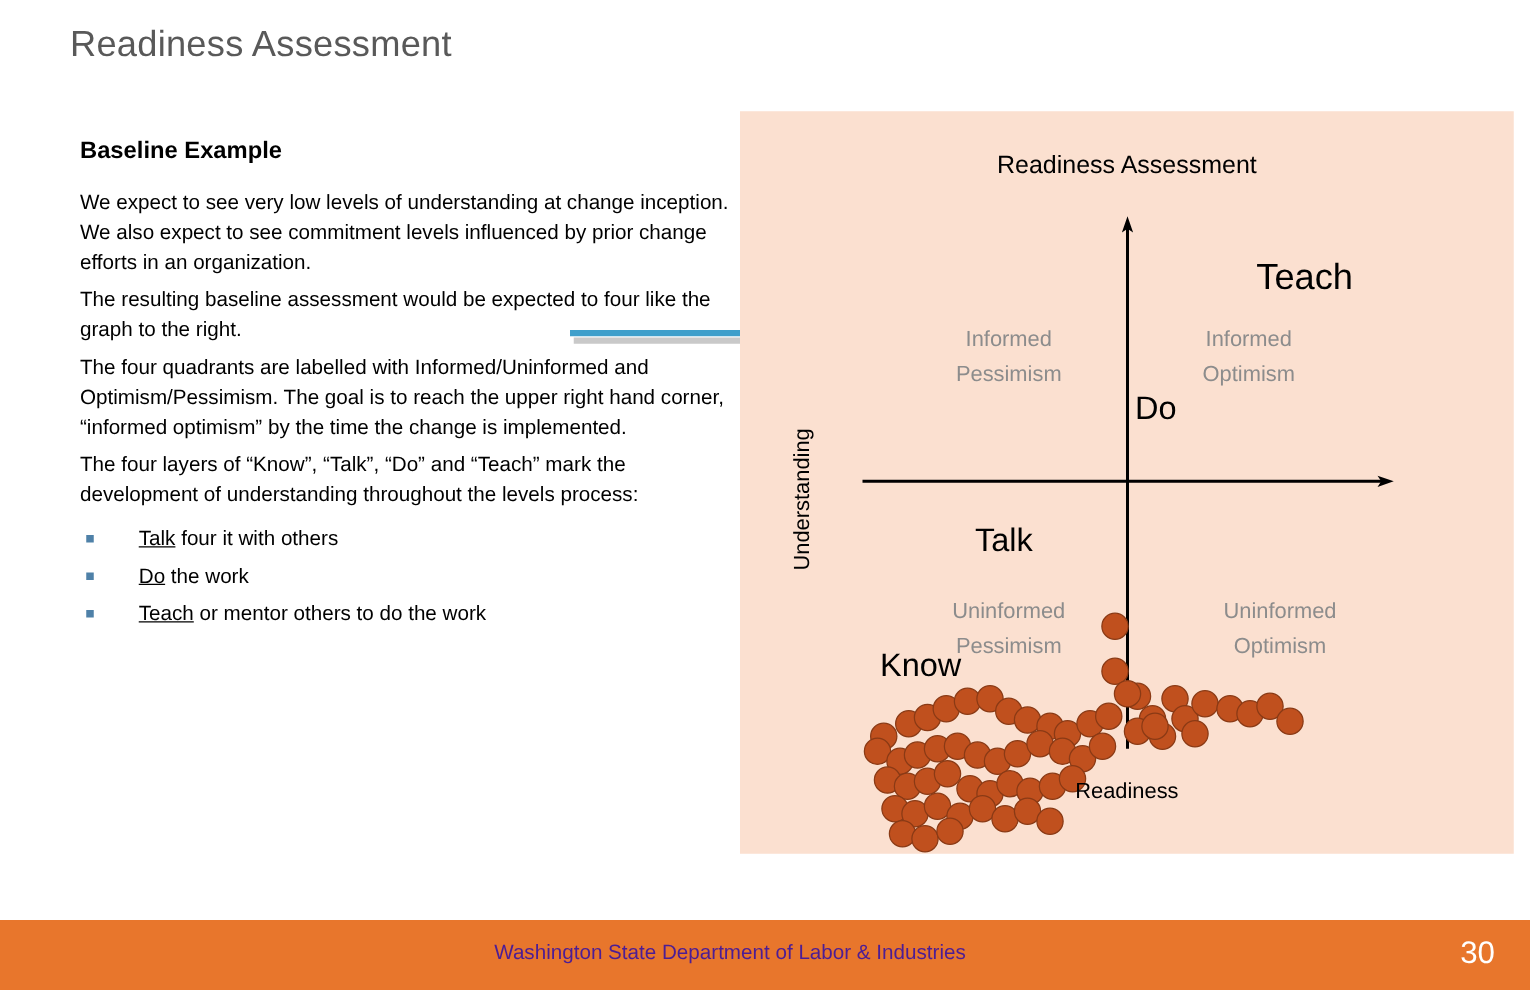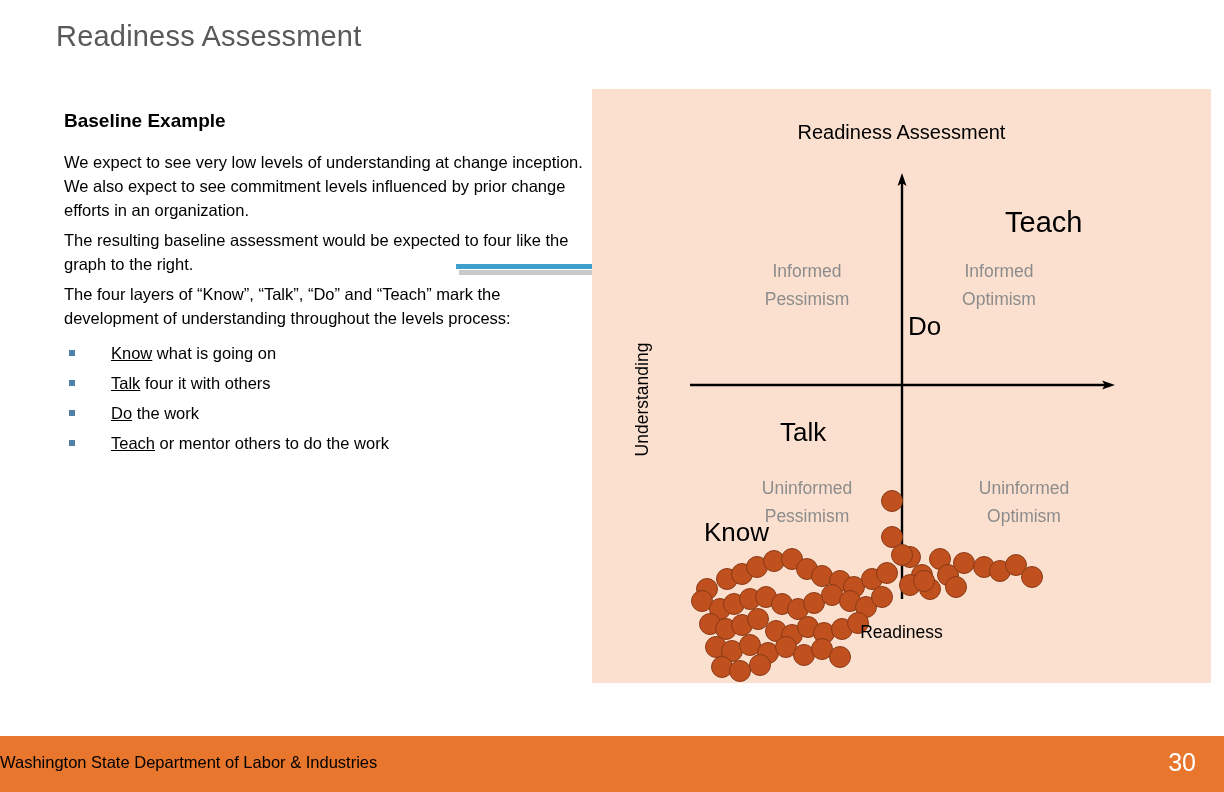--- a/index.html
+++ b/index.html
@@ -161,46 +161,45 @@
     top: 736px;
     width: 1224px;
     height: 56px;
     background: #E8762C;
   }
   #footer-text {
     position: absolute;
     left: 0;
     top: 17px;
     width: 1168px;
+    text-align: center;
     font-size: 16.5px;
-    color: #000000;
+    color: #4c1d95;
   }
   #page-number {
     position: absolute;
     right: 28px;
     top: 12px;
     font-size: 25px;
     color: #FFFFFF;
   }
 </style>
 </head>
 <body>
 
 <div id="slide-title">Readiness Assessment</div>
 
 <div id="left-col">
   <div id="baseline-heading">Baseline Example</div>
   <p class="para">We expect to see very low levels of understanding at change inception. We also expect to see commitment levels influenced by prior change efforts in an organization.</p>
   <p class="para">The resulting baseline assessment would be expected to four like the graph to the right.</p>
+  <p class="para">The four quadrants are labelled with Informed/Uninformed and Optimism/Pessimism. The goal is to reach the upper right hand corner, “informed optimism” by the time the change is implemented.</p>
   <p class="para">The four layers of “Know”, “Talk”, “Do” and “Teach” mark the development of understanding throughout the levels process:</p>
 
   <ul id="bullet-list">
-    <li>
-      <span class="bullet-mark"></span><span class="bullet-lead">Know</span><span> what is going on</span>
-    </li>
     <li>
       <span class="bullet-mark"></span><span class="bullet-lead">Talk</span><span> four it with others</span>
     </li>
     <li>
       <span class="bullet-mark"></span><span class="bullet-lead">Do</span><span> the work</span>
     </li>
     <li>
       <span class="bullet-mark"></span><span class="bullet-lead">Teach</span><span> or mentor others to do the work</span>
     </li>
   </ul>

